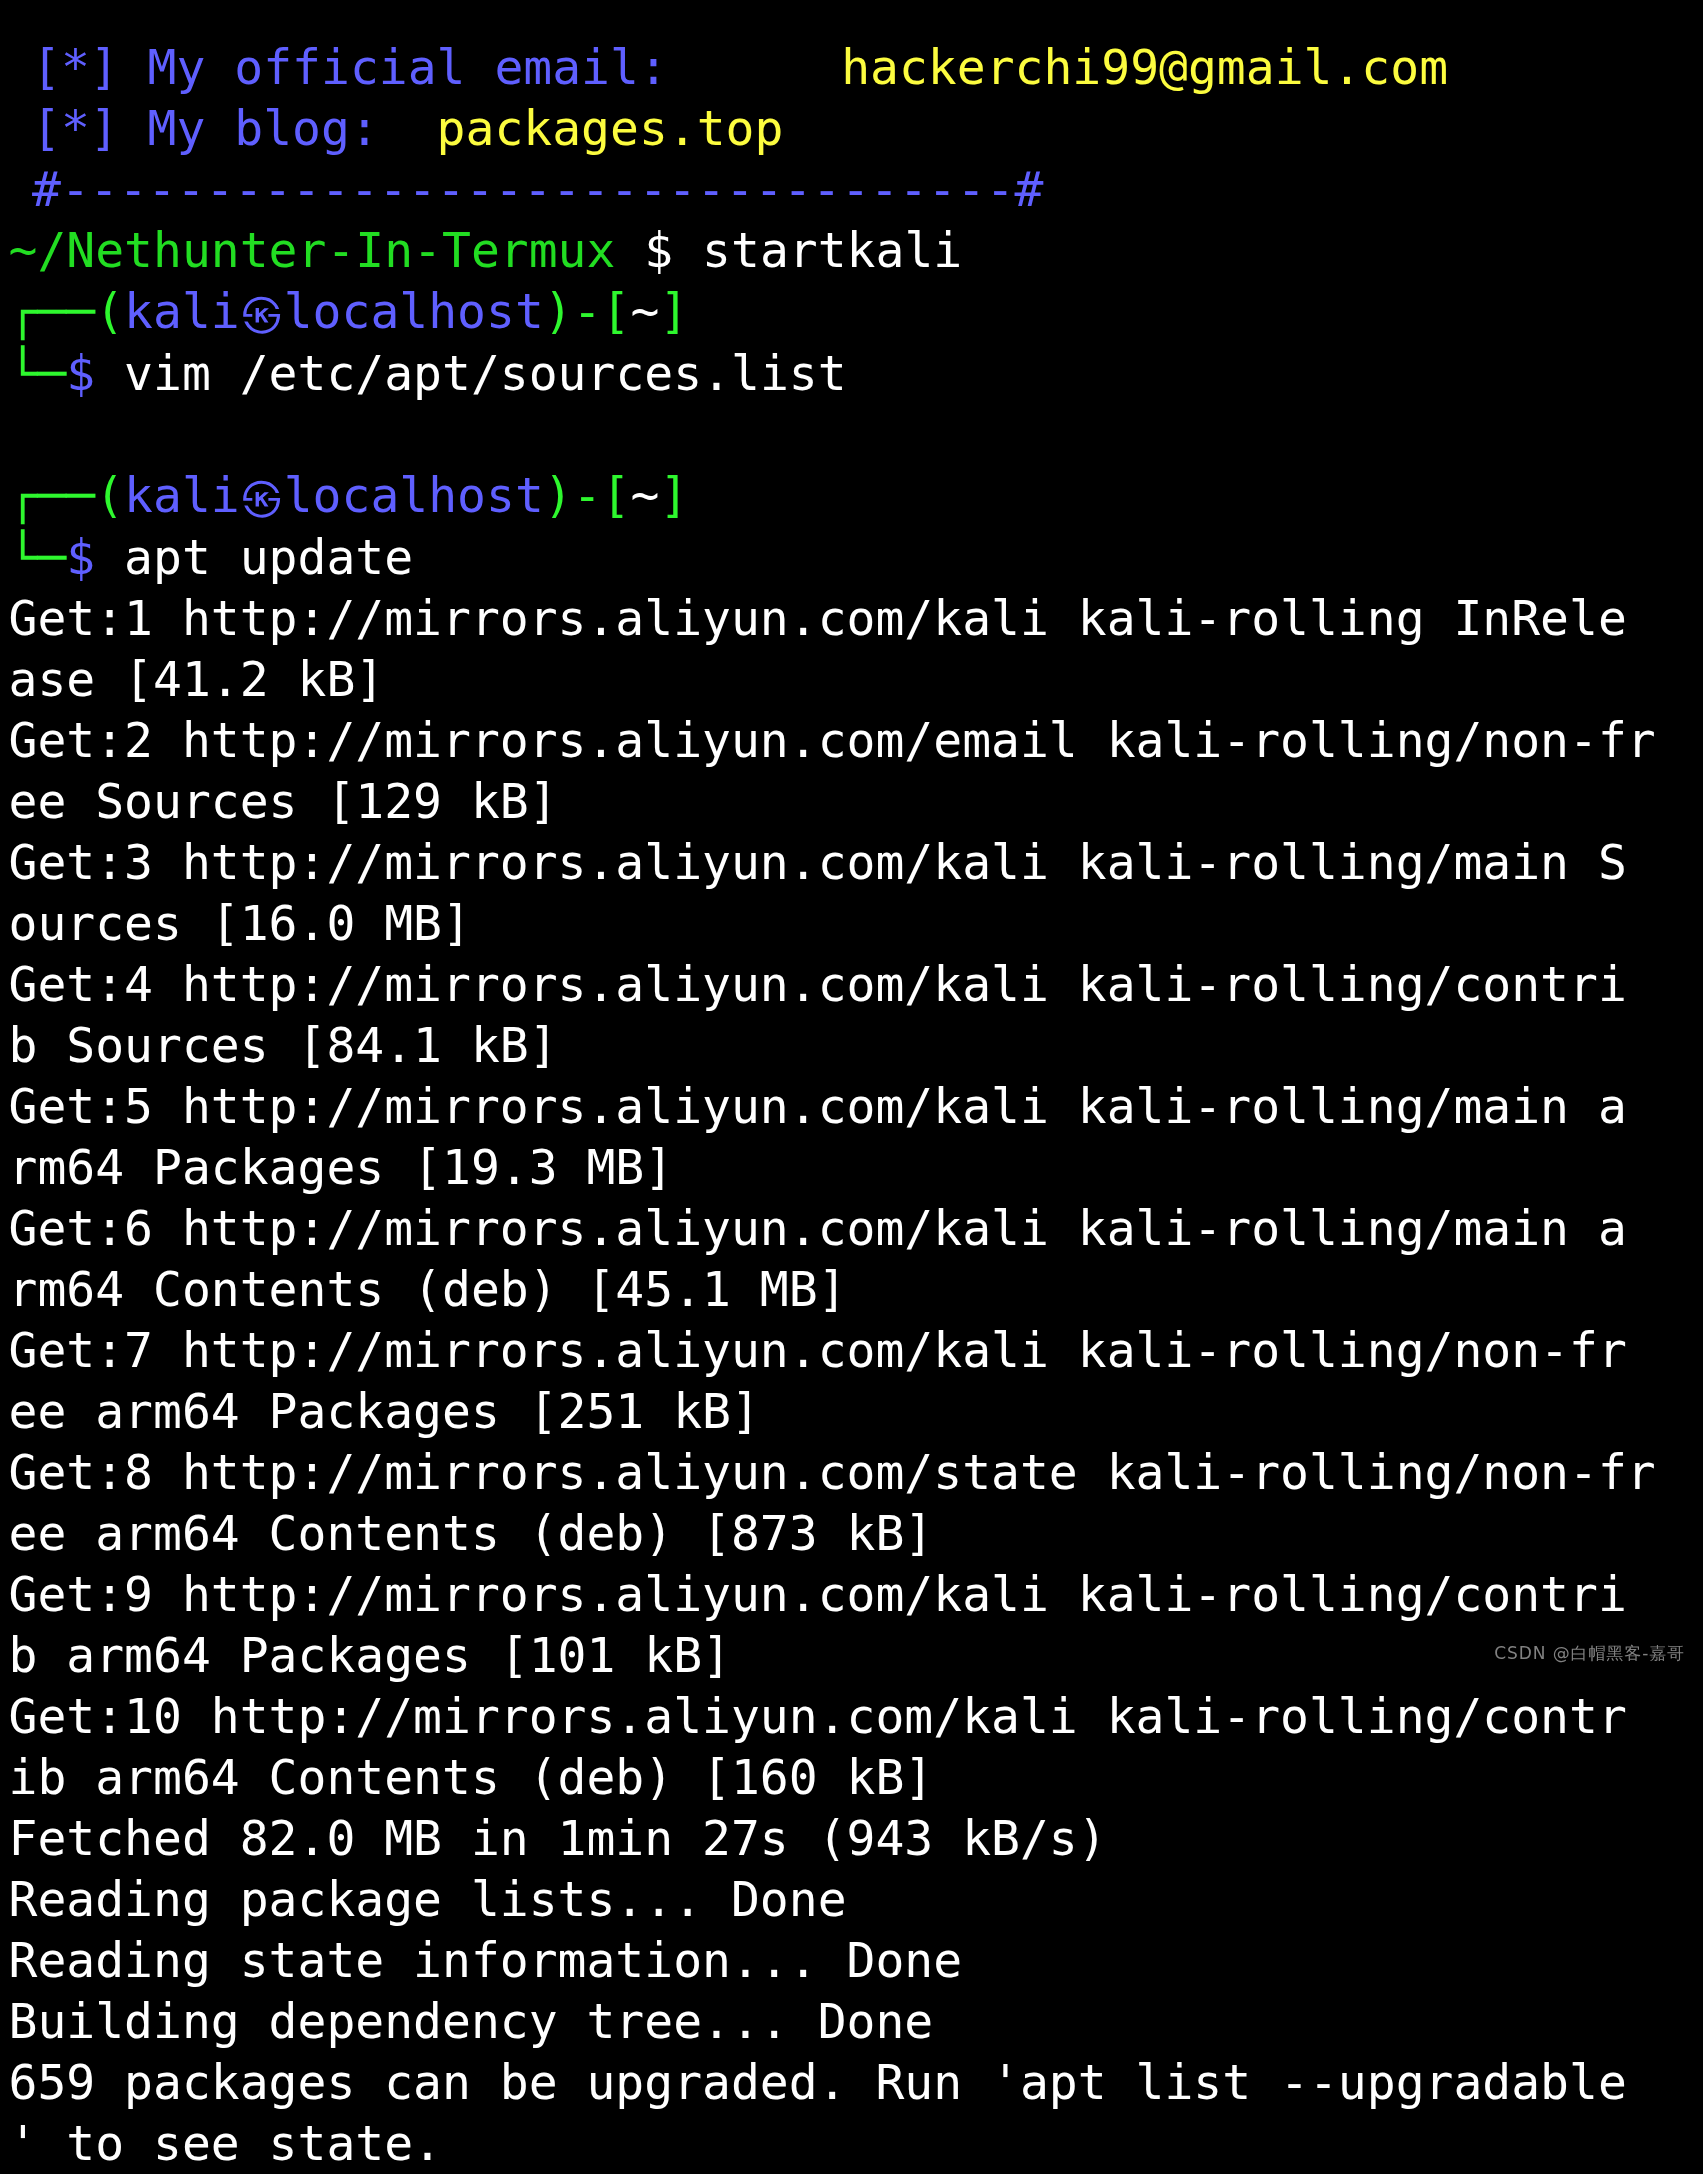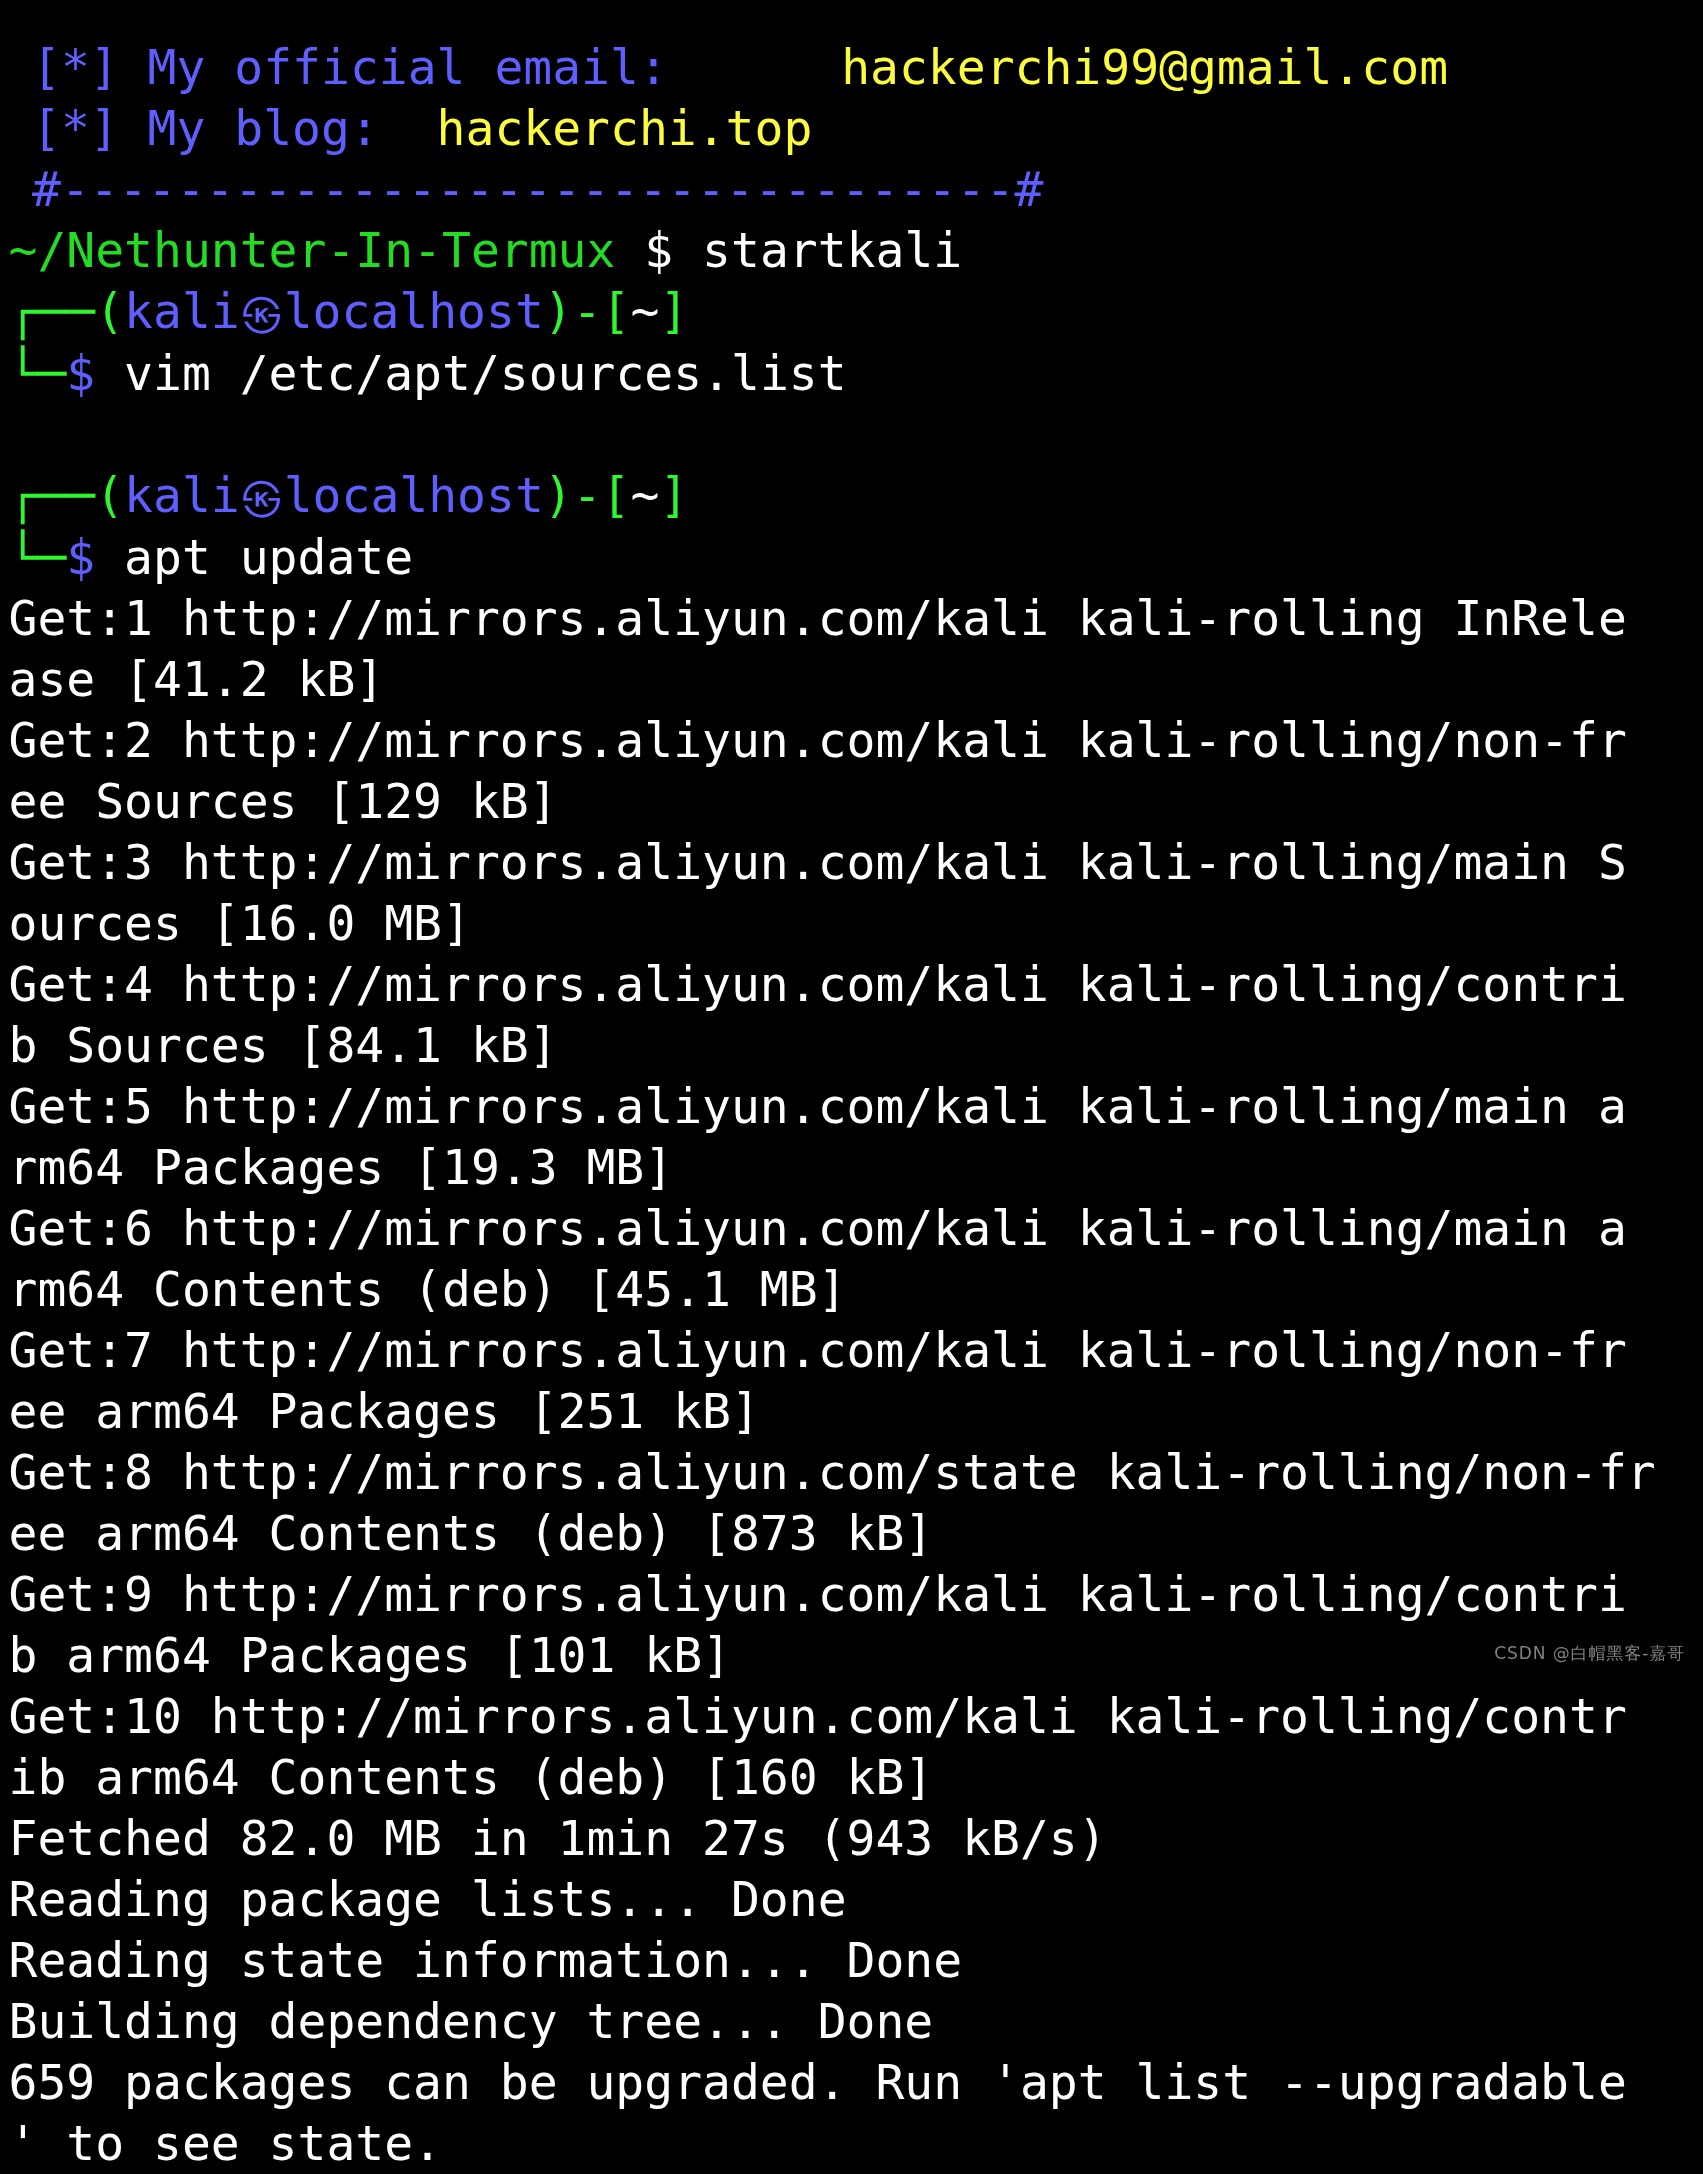--- a/index.html
+++ b/index.html
@@ -71,40 +71,40 @@
     opacity: 0.92;
   }
 </style>
 </head>
 <body>
 
 <div id="terminal">
 
   <div class="line indent-1"><span class="c-blue">[*]</span><span class="c-blue"> </span><span class="c-blue">My official email:</span><span>      </span><span class="c-yellow">hackerchi99@gmail.com</span></div>
 
-  <div class="line indent-1"><span class="c-blue">[*]</span><span class="c-blue"> </span><span class="c-blue">My blog:</span><span>  </span><span class="c-yellow">hackerchi.top</span></div>
+  <div class="line indent-1"><span class="c-blue">[*]</span><span class="c-blue"> </span><span class="c-blue">My blog:</span><span>  </span><span class="c-yellow">packages.top</span></div>
 
   <div class="line indent-1"><span class="c-blue">#---------------------------------#</span></div>
 
   <div class="line indent-0"><span class="c-green">~/Nethunter-In-Termux</span><span> </span><span class="c-white">$</span><span> </span><span class="c-white">startkali</span></div>
 
   <div class="line indent-0"><span class="boxchar">┌──</span><span class="c-brightgreen">(</span><span class="c-blue">kali</span><span class="kali-glyph">㉿</span><span class="c-blue">localhost</span><span class="c-brightgreen">)</span><span class="c-brightgreen">-</span><span class="c-brightgreen">[</span><span class="c-white">~</span><span class="c-brightgreen">]</span></div>
 
   <div class="line indent-0"><span class="boxchar">└─</span><span class="c-blue">$</span><span> </span><span class="c-white">vim /etc/apt/sources.list</span></div>
 
   <div class="blank"></div>
 
   <div class="line indent-0"><span class="boxchar">┌──</span><span class="c-brightgreen">(</span><span class="c-blue">kali</span><span class="kali-glyph">㉿</span><span class="c-blue">localhost</span><span class="c-brightgreen">)</span><span class="c-brightgreen">-</span><span class="c-brightgreen">[</span><span class="c-white">~</span><span class="c-brightgreen">]</span></div>
 
   <div class="line indent-0"><span class="boxchar">└─</span><span class="c-blue">$</span><span> </span><span class="c-white">apt update</span></div>
 
   <div id="output-block">
       <div class="line indent-0 c-white">Get:1 http://mirrors.aliyun.com/kali kali-rolling InRele</div>
       <div class="line indent-0 c-white">ase [41.2 kB]</div>
-      <div class="line indent-0 c-white">Get:2 http://mirrors.aliyun.com/kali kali-rolling/non-fr</div>
+      <div class="line indent-0 c-white">Get:2 http://mirrors.aliyun.com/email kali-rolling/non-fr</div>
       <div class="line indent-0 c-white">ee Sources [129 kB]</div>
       <div class="line indent-0 c-white">Get:3 http://mirrors.aliyun.com/kali kali-rolling/main S</div>
       <div class="line indent-0 c-white">ources [16.0 MB]</div>
       <div class="line indent-0 c-white">Get:4 http://mirrors.aliyun.com/kali kali-rolling/contri</div>
       <div class="line indent-0 c-white">b Sources [84.1 kB]</div>
       <div class="line indent-0 c-white">Get:5 http://mirrors.aliyun.com/kali kali-rolling/main a</div>
       <div class="line indent-0 c-white">rm64 Packages [19.3 MB]</div>
       <div class="line indent-0 c-white">Get:6 http://mirrors.aliyun.com/kali kali-rolling/main a</div>
       <div class="line indent-0 c-white">rm64 Contents (deb) [45.1 MB]</div>
       <div class="line indent-0 c-white">Get:7 http://mirrors.aliyun.com/kali kali-rolling/non-fr</div>

